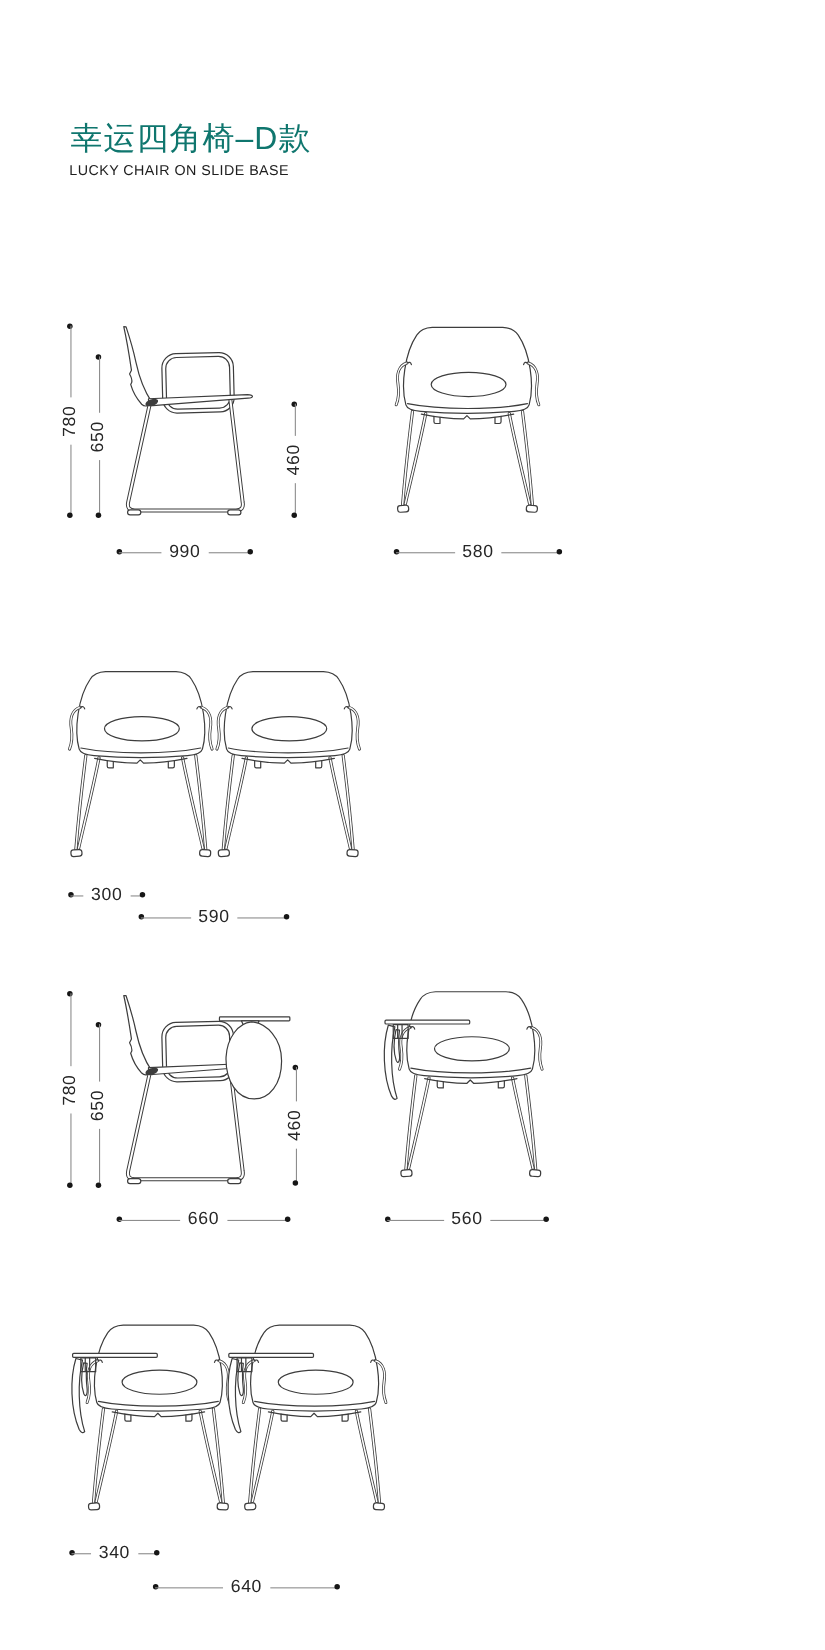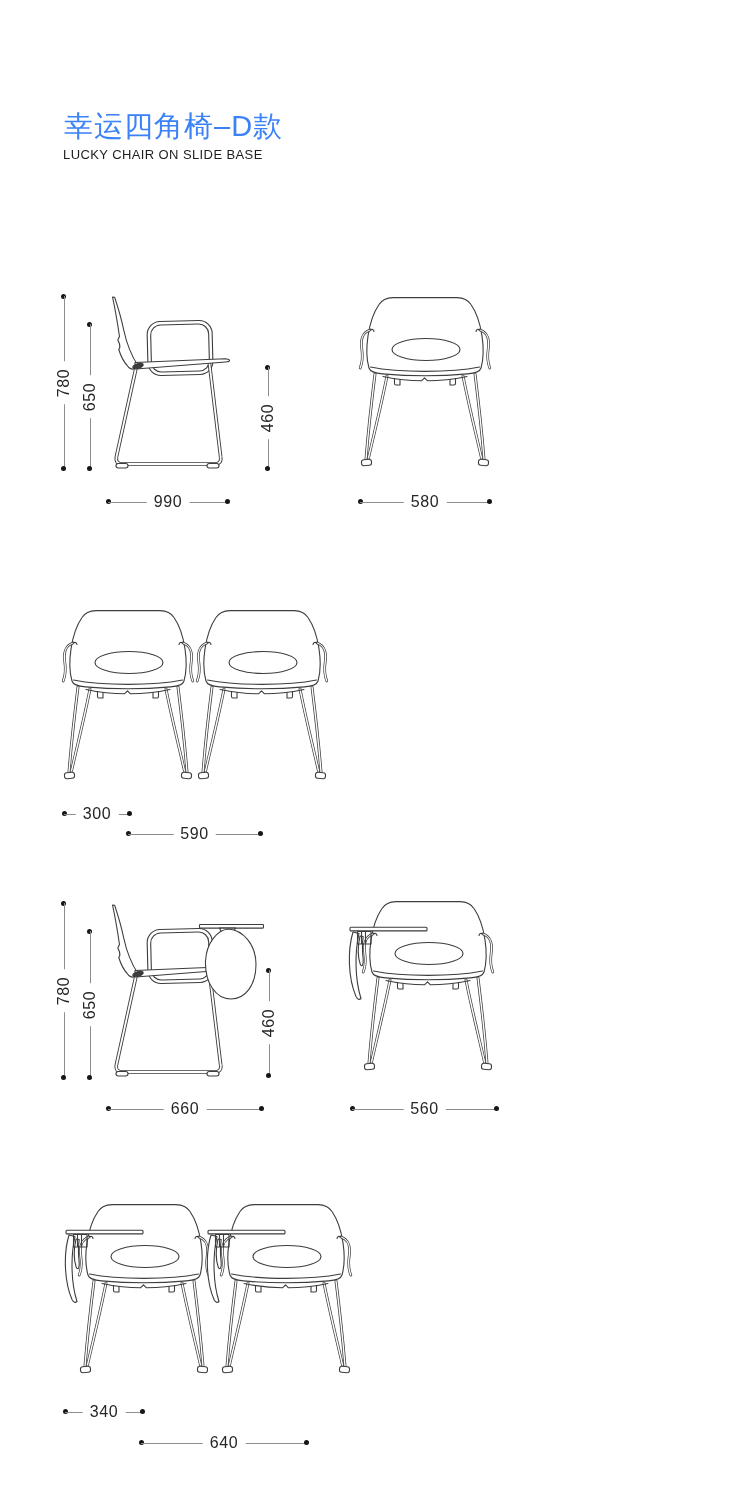--- a/index.html
+++ b/index.html
@@ -3,21 +3,21 @@
 <meta charset="utf-8">
 <style>
   html,body{margin:0;padding:0;background:#ffffff;}
   #canvas{
     position:relative;width:750px;height:1500px;background:#ffffff;overflow:hidden;
     font-family:"Liberation Sans","DejaVu Sans",sans-serif;
   }
   
   .title-zh{
     position:absolute;left:64px;top:110px;font-size:29px;line-height:1.15;
-    color:#3b82f6;font-weight:400;letter-spacing:1px;white-space:nowrap;
+    color:#0f766e;font-weight:400;letter-spacing:1px;white-space:nowrap;
   }
   .title-en{
     position:absolute;left:63px;top:147px;font-size:13px;line-height:1.2;
     color:#1e1e1e;font-weight:400;letter-spacing:0.4px;white-space:nowrap;
   }
   
   .fig{position:absolute;}
   .ln{fill:none;stroke:#3d3d3d;stroke-width:1.1;stroke-linecap:round;stroke-linejoin:round;}
   .fw{fill:#ffffff;stroke:#3d3d3d;stroke-width:1.1;stroke-linejoin:round;}
   .tubA{fill:none;stroke:#3d3d3d;stroke-linecap:round;stroke-linejoin:round;}
@@ -141,21 +141,21 @@
     <span class="dln"></span>
     <span class="dt b"></span>
     <span class="lb">460</span>
   </div>
   <div class="hdim" style="left:106px;top:497px;width:124px">
     <span class="dt a"></span>
     <span class="dln"></span>
     <span class="dt b"></span>
     <span class="lb">990</span>
   </div>
-  <div class="hdim" style="left:358px;top:497px;width:134px">
+  <div class="hdim" style="left:358px;top:497px;width:153px">
     <span class="dt a"></span>
     <span class="dln"></span>
     <span class="dt b"></span>
     <span class="lb">580</span>
   </div>
 
   <svg class="fig" style="left:60px;top:607px" width="136" height="178" viewBox="0 0 136 178">
     <use href="#sym-chair-front"></use>
   </svg>
   <svg class="fig" style="left:194px;top:607px" width="136" height="178" viewBox="0 0 136 178">

